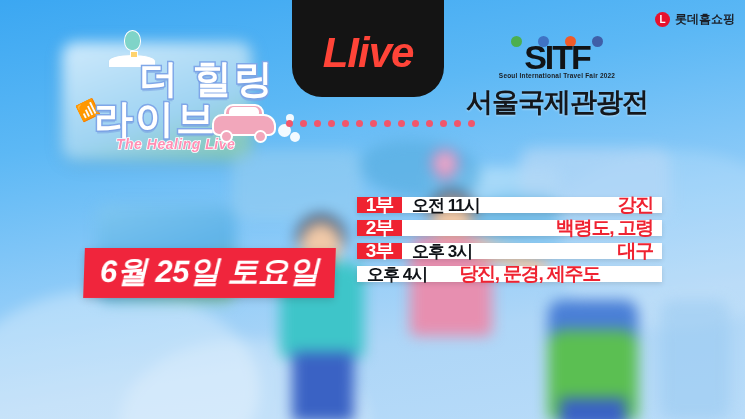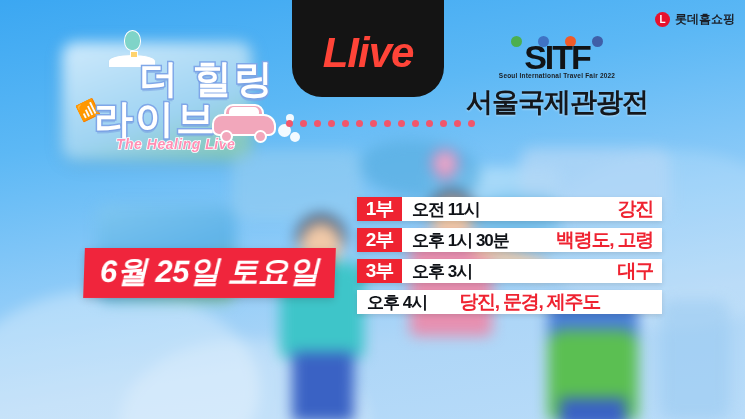--- a/index.html
+++ b/index.html
@@ -234,21 +234,21 @@
     transform: skewX(2deg);
   }
 
   
   .schedule {
     position: absolute; left: 357px; top: 197px;
     width: 305px;
     display: flex; flex-direction: column; gap: 7px;
   }
   .srow {
-    display: flex; align-items: stretch; height: 24px;
+    display: flex; align-items: stretch; height: 16px;
     box-shadow: 0 2px 5px rgba(0,0,0,.12);
   }
   .sbadge {
     flex: 0 0 45px;
     background: #ef2331; color: #ffffff;
     font-size: 19px; font-weight: 800; letter-spacing: -1px;
     display: flex; align-items: center; justify-content: center;
   }
   .sbody {
     flex: 1;
@@ -371,21 +371,20 @@
     <div class="srow">
       <div class="sbadge">1부</div>
       <div class="sbody">
         <span class="stime">오전 11시</span>
         <span class="splace">강진</span>
       </div>
     </div>
     <div class="srow">
       <div class="sbadge">2부</div>
       <div class="sbody">
-        <span class="stime">오후 1시 30분</span>
         <span class="splace">백령도, 고령</span>
       </div>
     </div>
     <div class="srow">
       <div class="sbadge">3부</div>
       <div class="sbody">
         <span class="stime">오후 3시</span>
         <span class="splace">대구</span>
       </div>
     </div>

